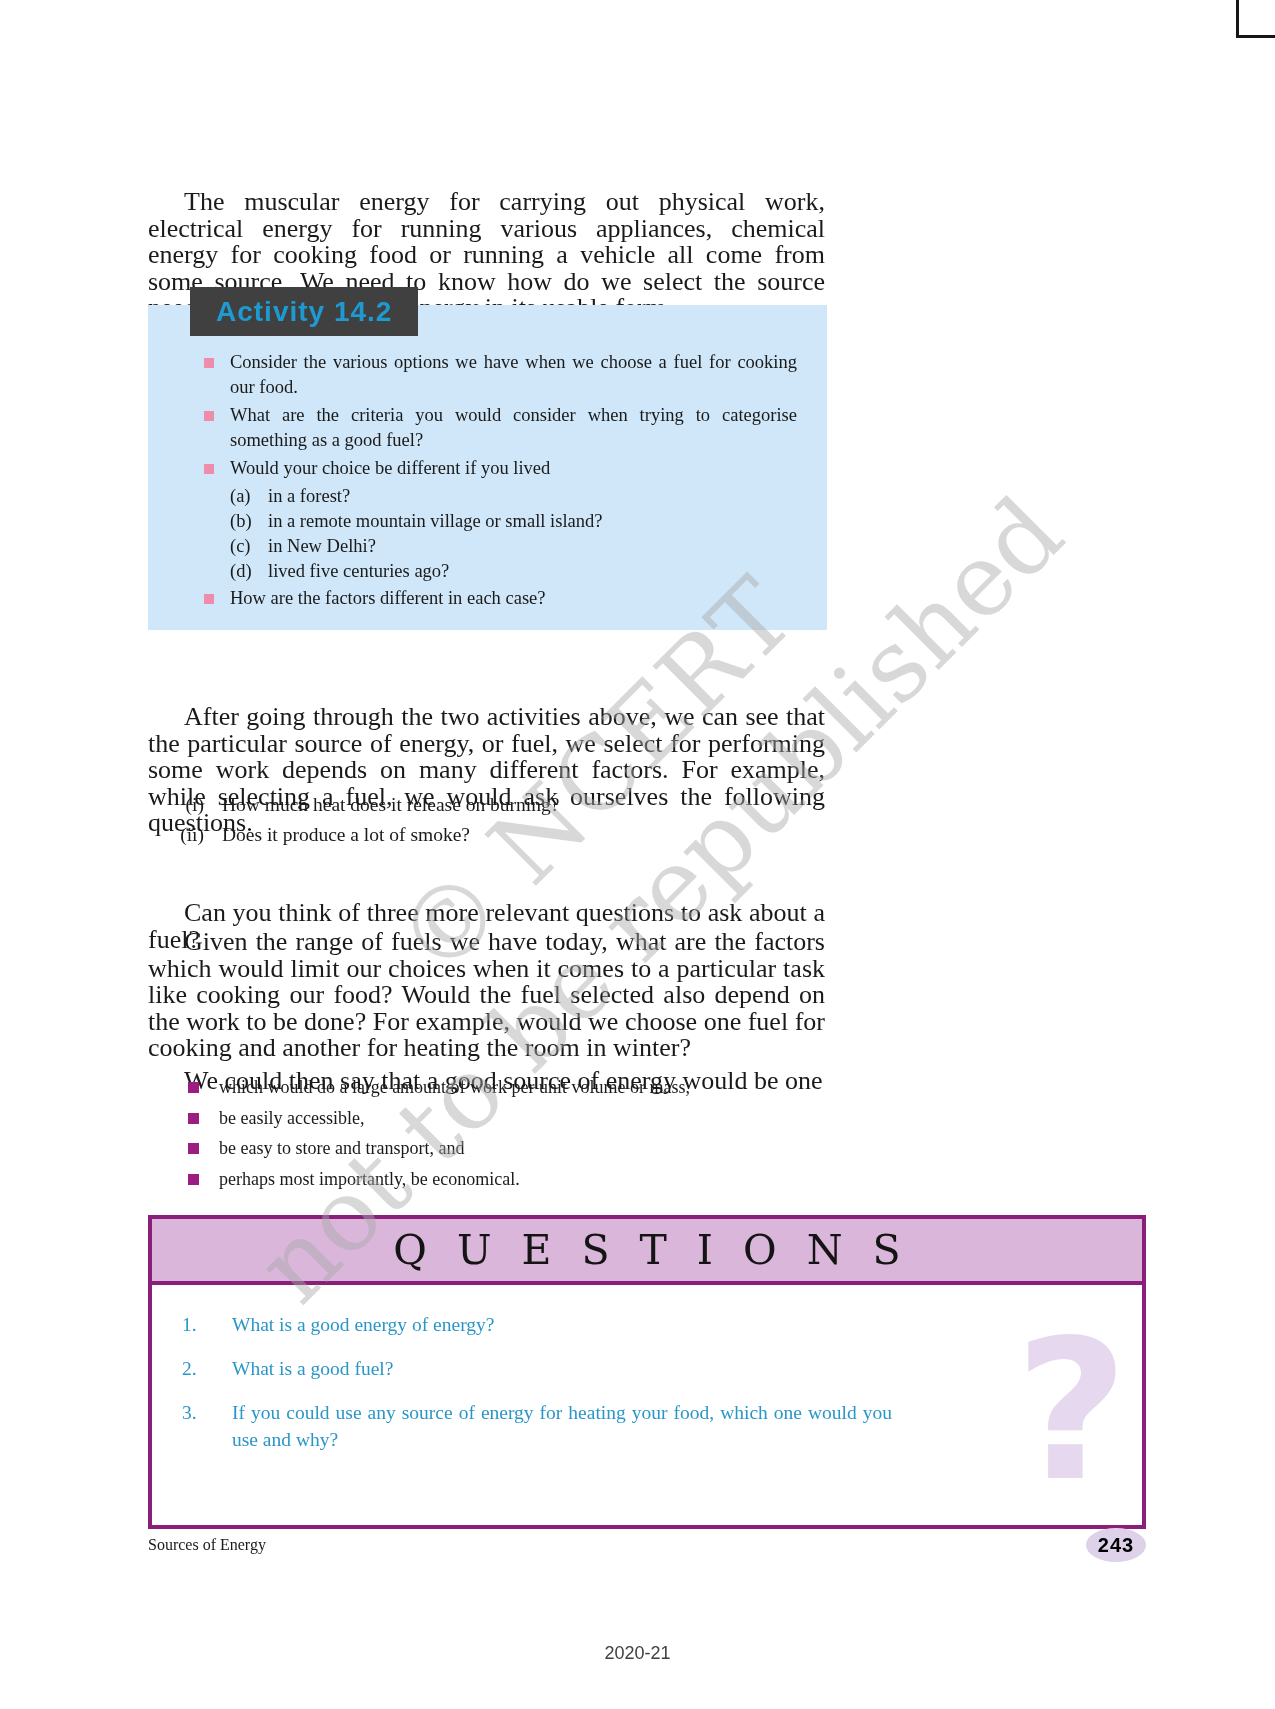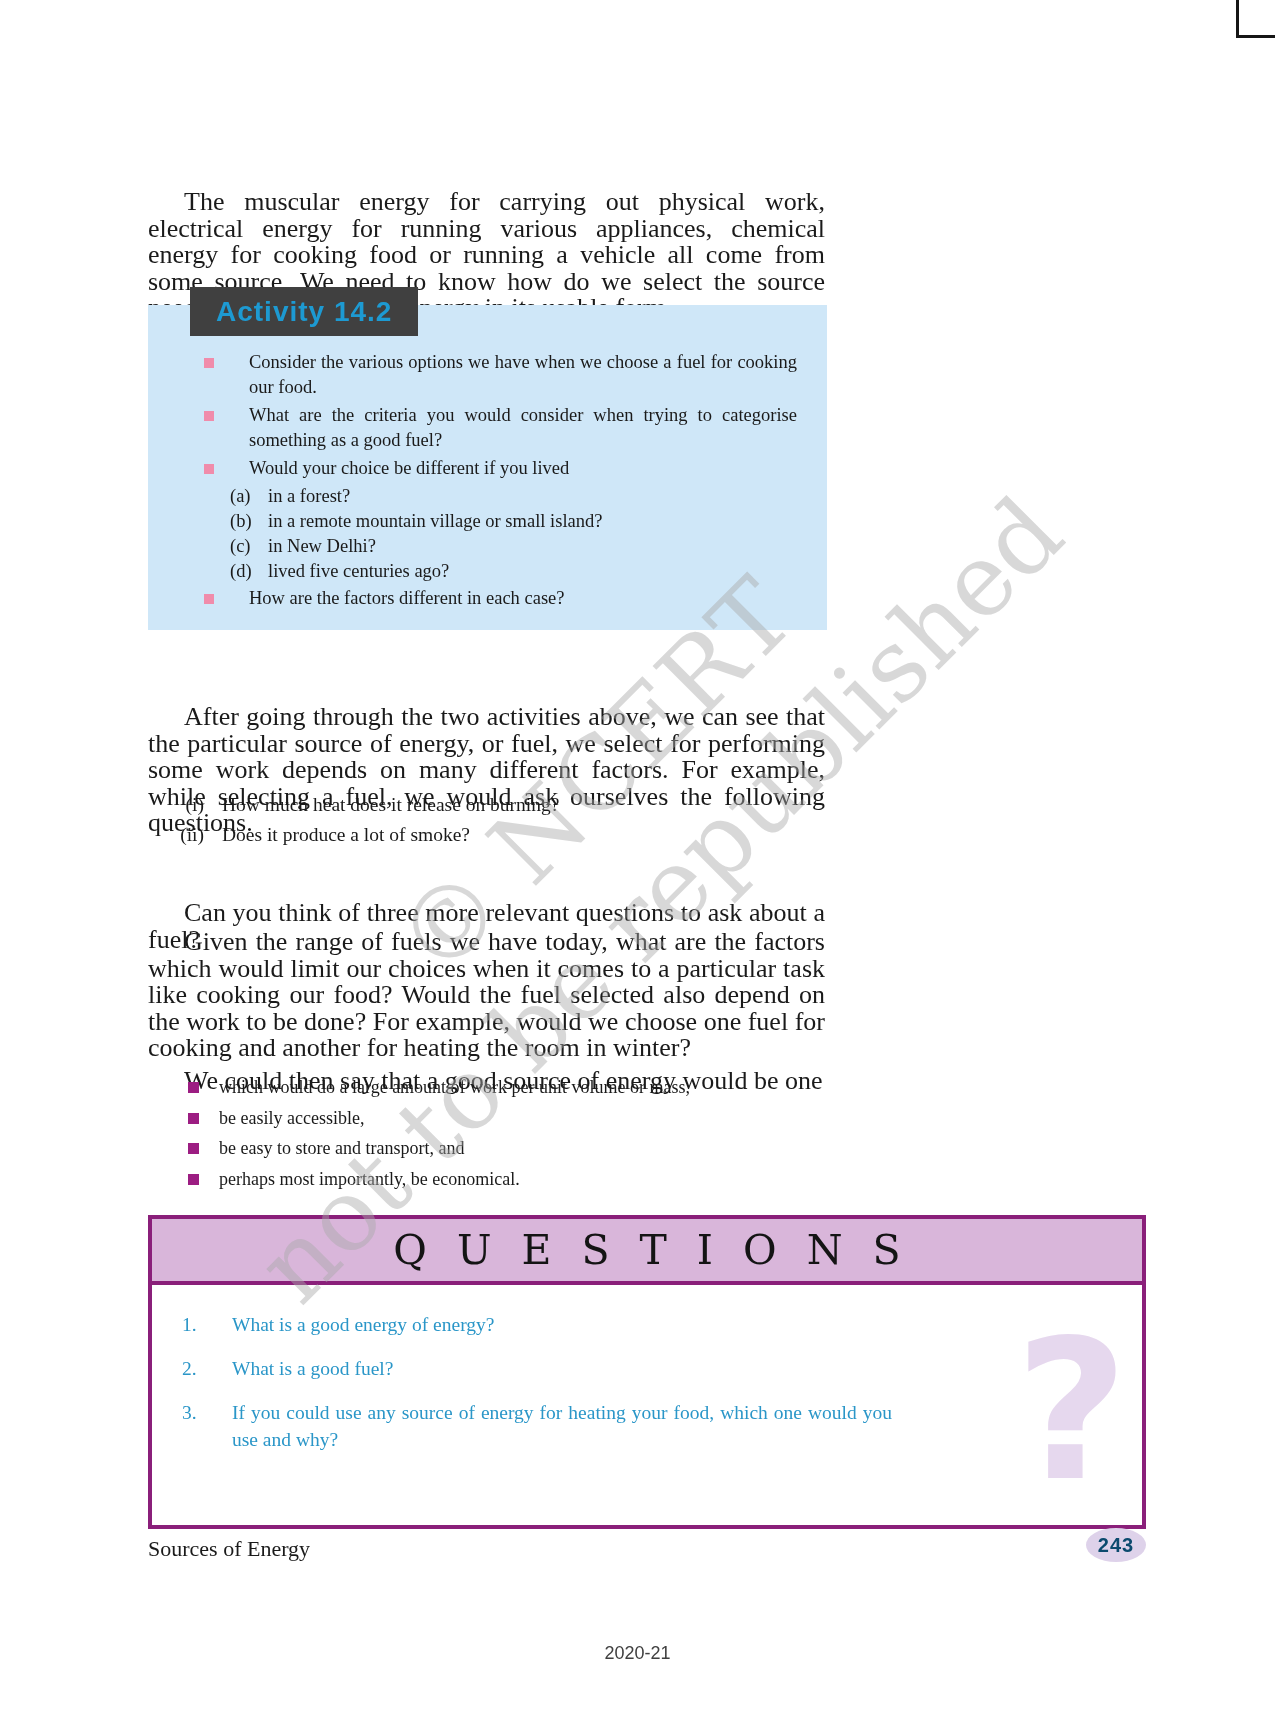--- a/index.html
+++ b/index.html
@@ -59,21 +59,21 @@
     margin-left:42px;
     background:#404040;
     color:#1d9ad2;
     font-family:"Liberation Sans", sans-serif;
     font-weight:bold;
     font-size:28px;
     letter-spacing:1px;
     padding:9px 26px 8px 26px;
   }
   .activity-list{margin-top:-4px;padding:0 30px 0 56px;}
-  .act-item{display:flex;margin-bottom:3px;gap:19px;}
+  .act-item{display:flex;margin-bottom:3px;}
   .sq{
     flex:0 0 auto;
     width:10px;height:10px;
     margin:8px 16px 0 0;
   }
   .sq.pink{background:#f08cab;}
   .sq.magenta{background:#9c1d82;width:11px;height:11px;}
   .act-text{
     font-size:18.5px;line-height:25px;
     text-align:justify;
@@ -132,31 +132,31 @@
     font-family:"DejaVu Sans", sans-serif;
     font-weight:bold;
     font-size:195px;line-height:1;
     color:#e6d8ee;
     pointer-events:none;
   }
 
   
   .chapter-title{
     position:absolute;left:148px;top:1536px;
-    font-size:22px;color:#1a1a1a;z-index:2;
+    font-size:16px;color:#1a1a1a;z-index:2;
   }
   .page-badge{
     position:absolute;left:1086px;top:1528px;
     width:60px;height:34px;
     background:#ded2ea;
     border-radius:50%;
     display:flex;align-items:center;justify-content:center;
     font-family:"Liberation Sans", sans-serif;
     font-weight:bold;font-size:20px;letter-spacing:1px;
-    color:#0c4a6e;z-index:2;
+    color:#000000;z-index:2;
   }
   .year-line{
     position:absolute;left:0;top:1643px;width:100%;
     text-align:center;
     font-family:"Liberation Sans", sans-serif;
     font-size:18px;color:#404040;z-index:2;
   }
 </style>
 </head>
 <body>

